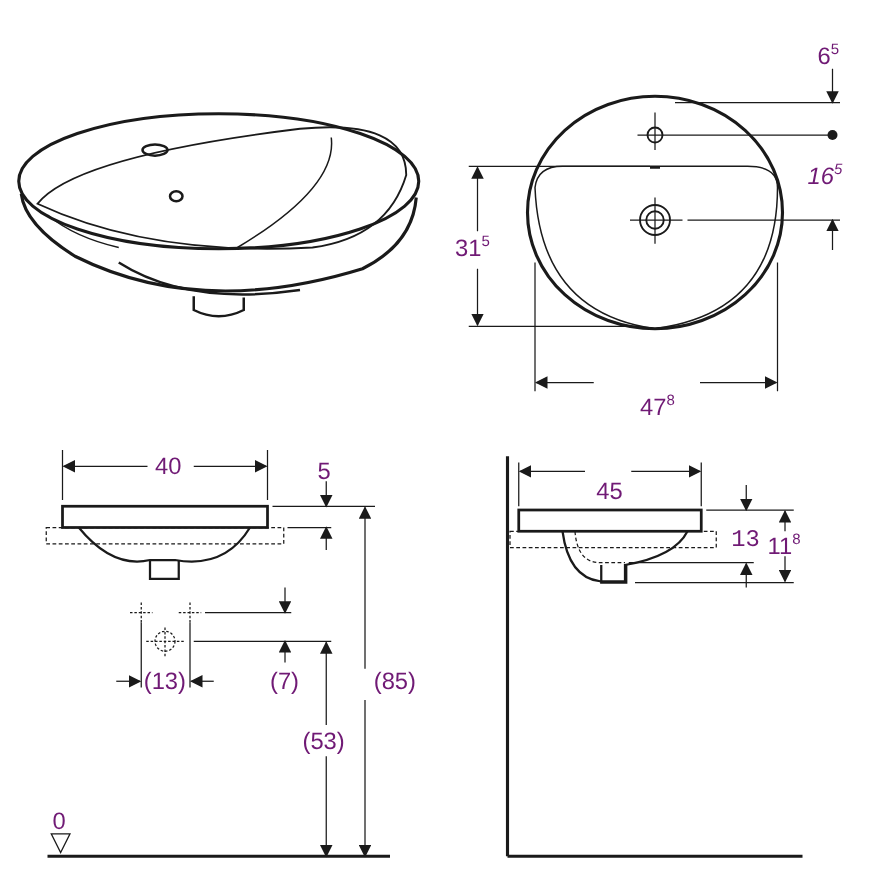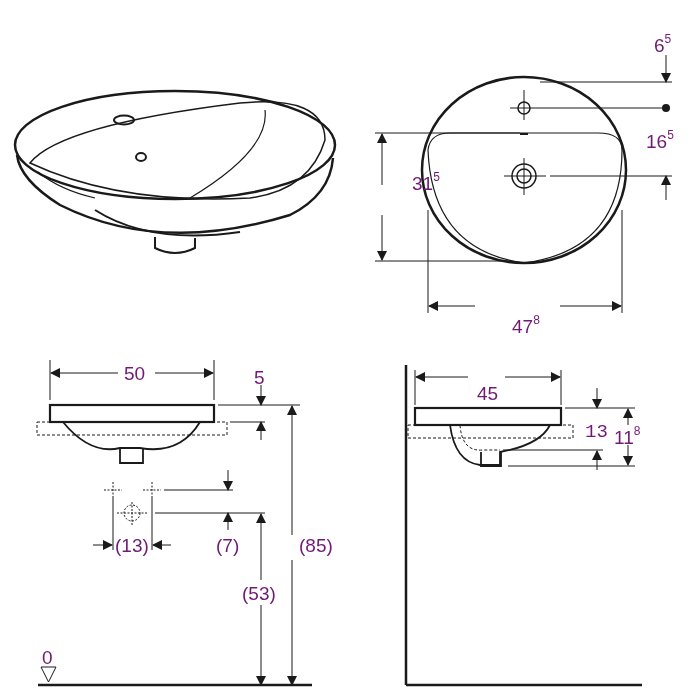--- a/index.html
+++ b/index.html
@@ -121,25 +121,25 @@
         <line x1="597" y1="388" x2="597" y2="408" marker-end="url(#ar)"></line>
         <line x1="597" y1="470" x2="597" y2="451" marker-end="url(#ar)"></line>
         <line x1="628" y1="425" x2="628" y2="409" marker-end="url(#ar)"></line>
         <line x1="628" y1="445" x2="628" y2="465" marker-end="url(#ar)"></line>
       </g>
     </g>
   </g>
 </svg>
 
 <div class="lbl" style="left:654px;top:36px;"><span>6</span><sup>5</sup></div>
-<div class="lbl" style="left:646px;top:132px;"><span>16</span><sup>5</sup></div>
-<div class="lbl" style="left:364px;top:174px;margin-left:48px;"><span>31</span><sup>5</sup></div>
+<div class="lbl" style="left:646px;top:132px;font-style:italic;"><span>16</span><sup>5</sup></div>
+<div class="lbl" style="left:364px;top:190px;"><span>31</span><sup>5</sup></div>
 <div class="lbl" style="left:512px;top:297px;margin-top:20px;"><span>47</span><sup>8</sup></div>
 
-<div class="lbl" style="left:124px;top:364px;">50</div>
+<div class="lbl" style="left:124px;top:364px;">40</div>
 <div class="lbl" style="left:254px;top:368px;">5</div>
 <div class="lbl" style="left:115px;top:536px;">(13)</div>
 <div class="lbl" style="left:216px;top:536px;">(7)</div>
 <div class="lbl" style="left:275px;top:536px;margin-left:24px;">(85)</div>
 <div class="lbl" style="left:242px;top:584px;text-align:right;">(53)</div>
 <div class="lbl" style="left:42px;top:648px;">0</div>
 
 <div class="lbl" style="left:477px;top:384px;text-align:right;">45</div>
 <div class="lbl" style="left:585px;top:423px;font-family:Liberation Mono, monospace;">13</div>
 <div class="lbl" style="left:614px;top:428px;"><span>11</span><sup>8</sup></div>

